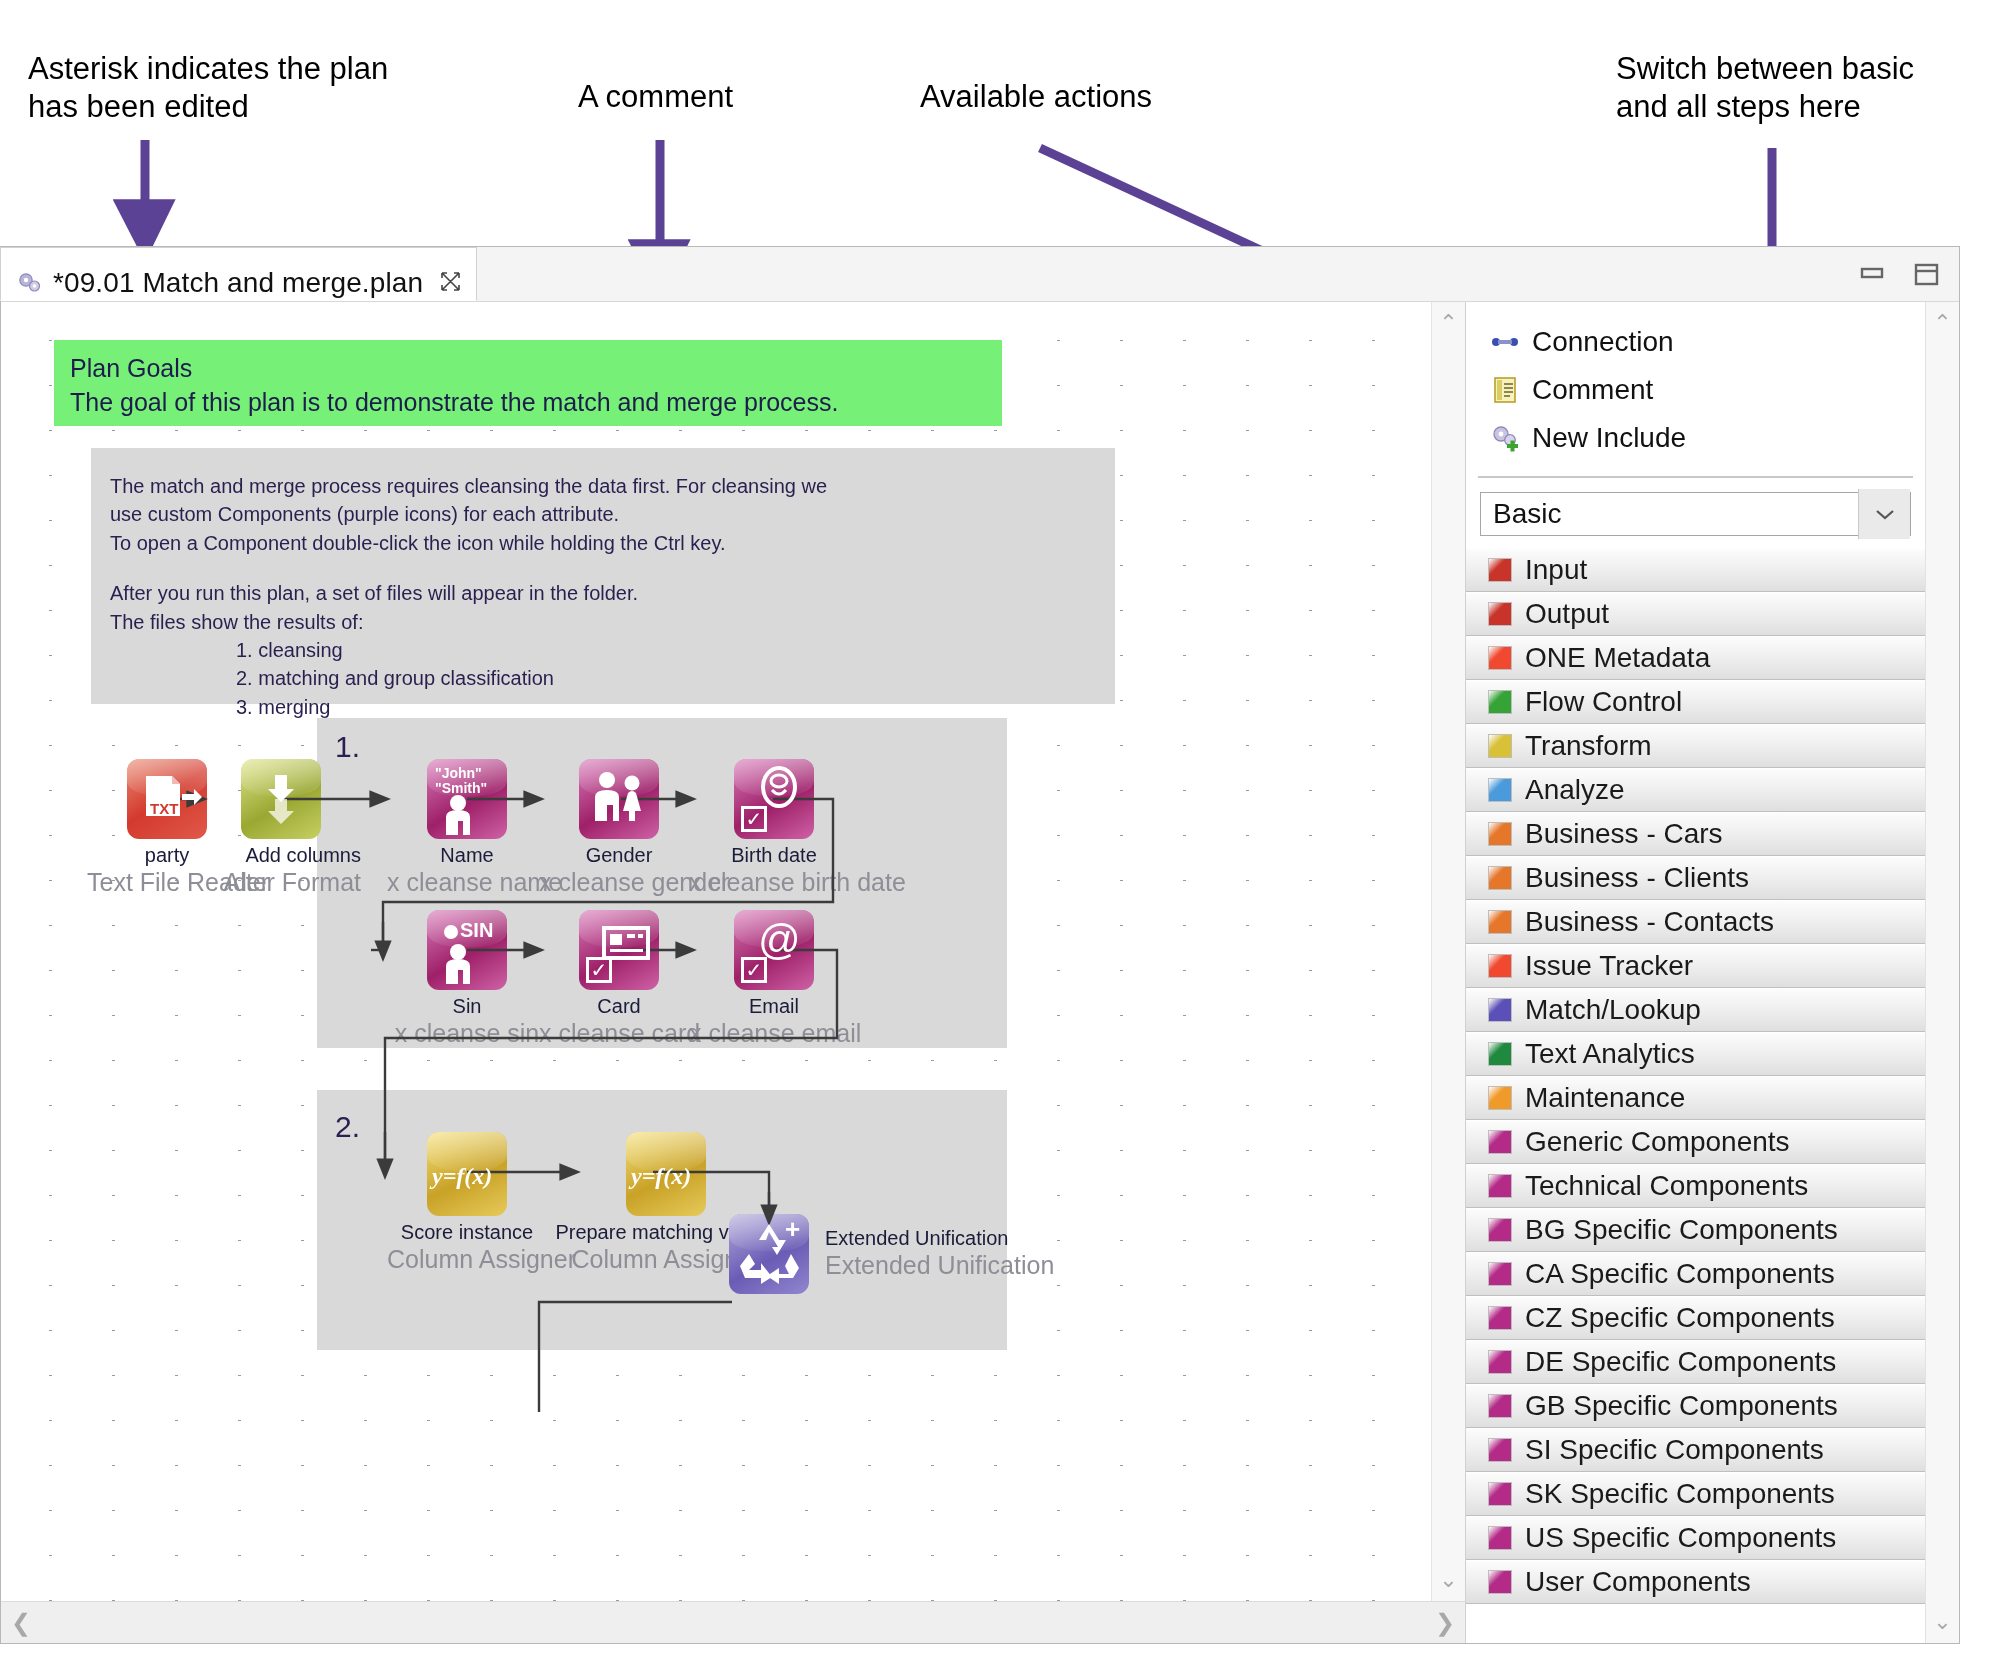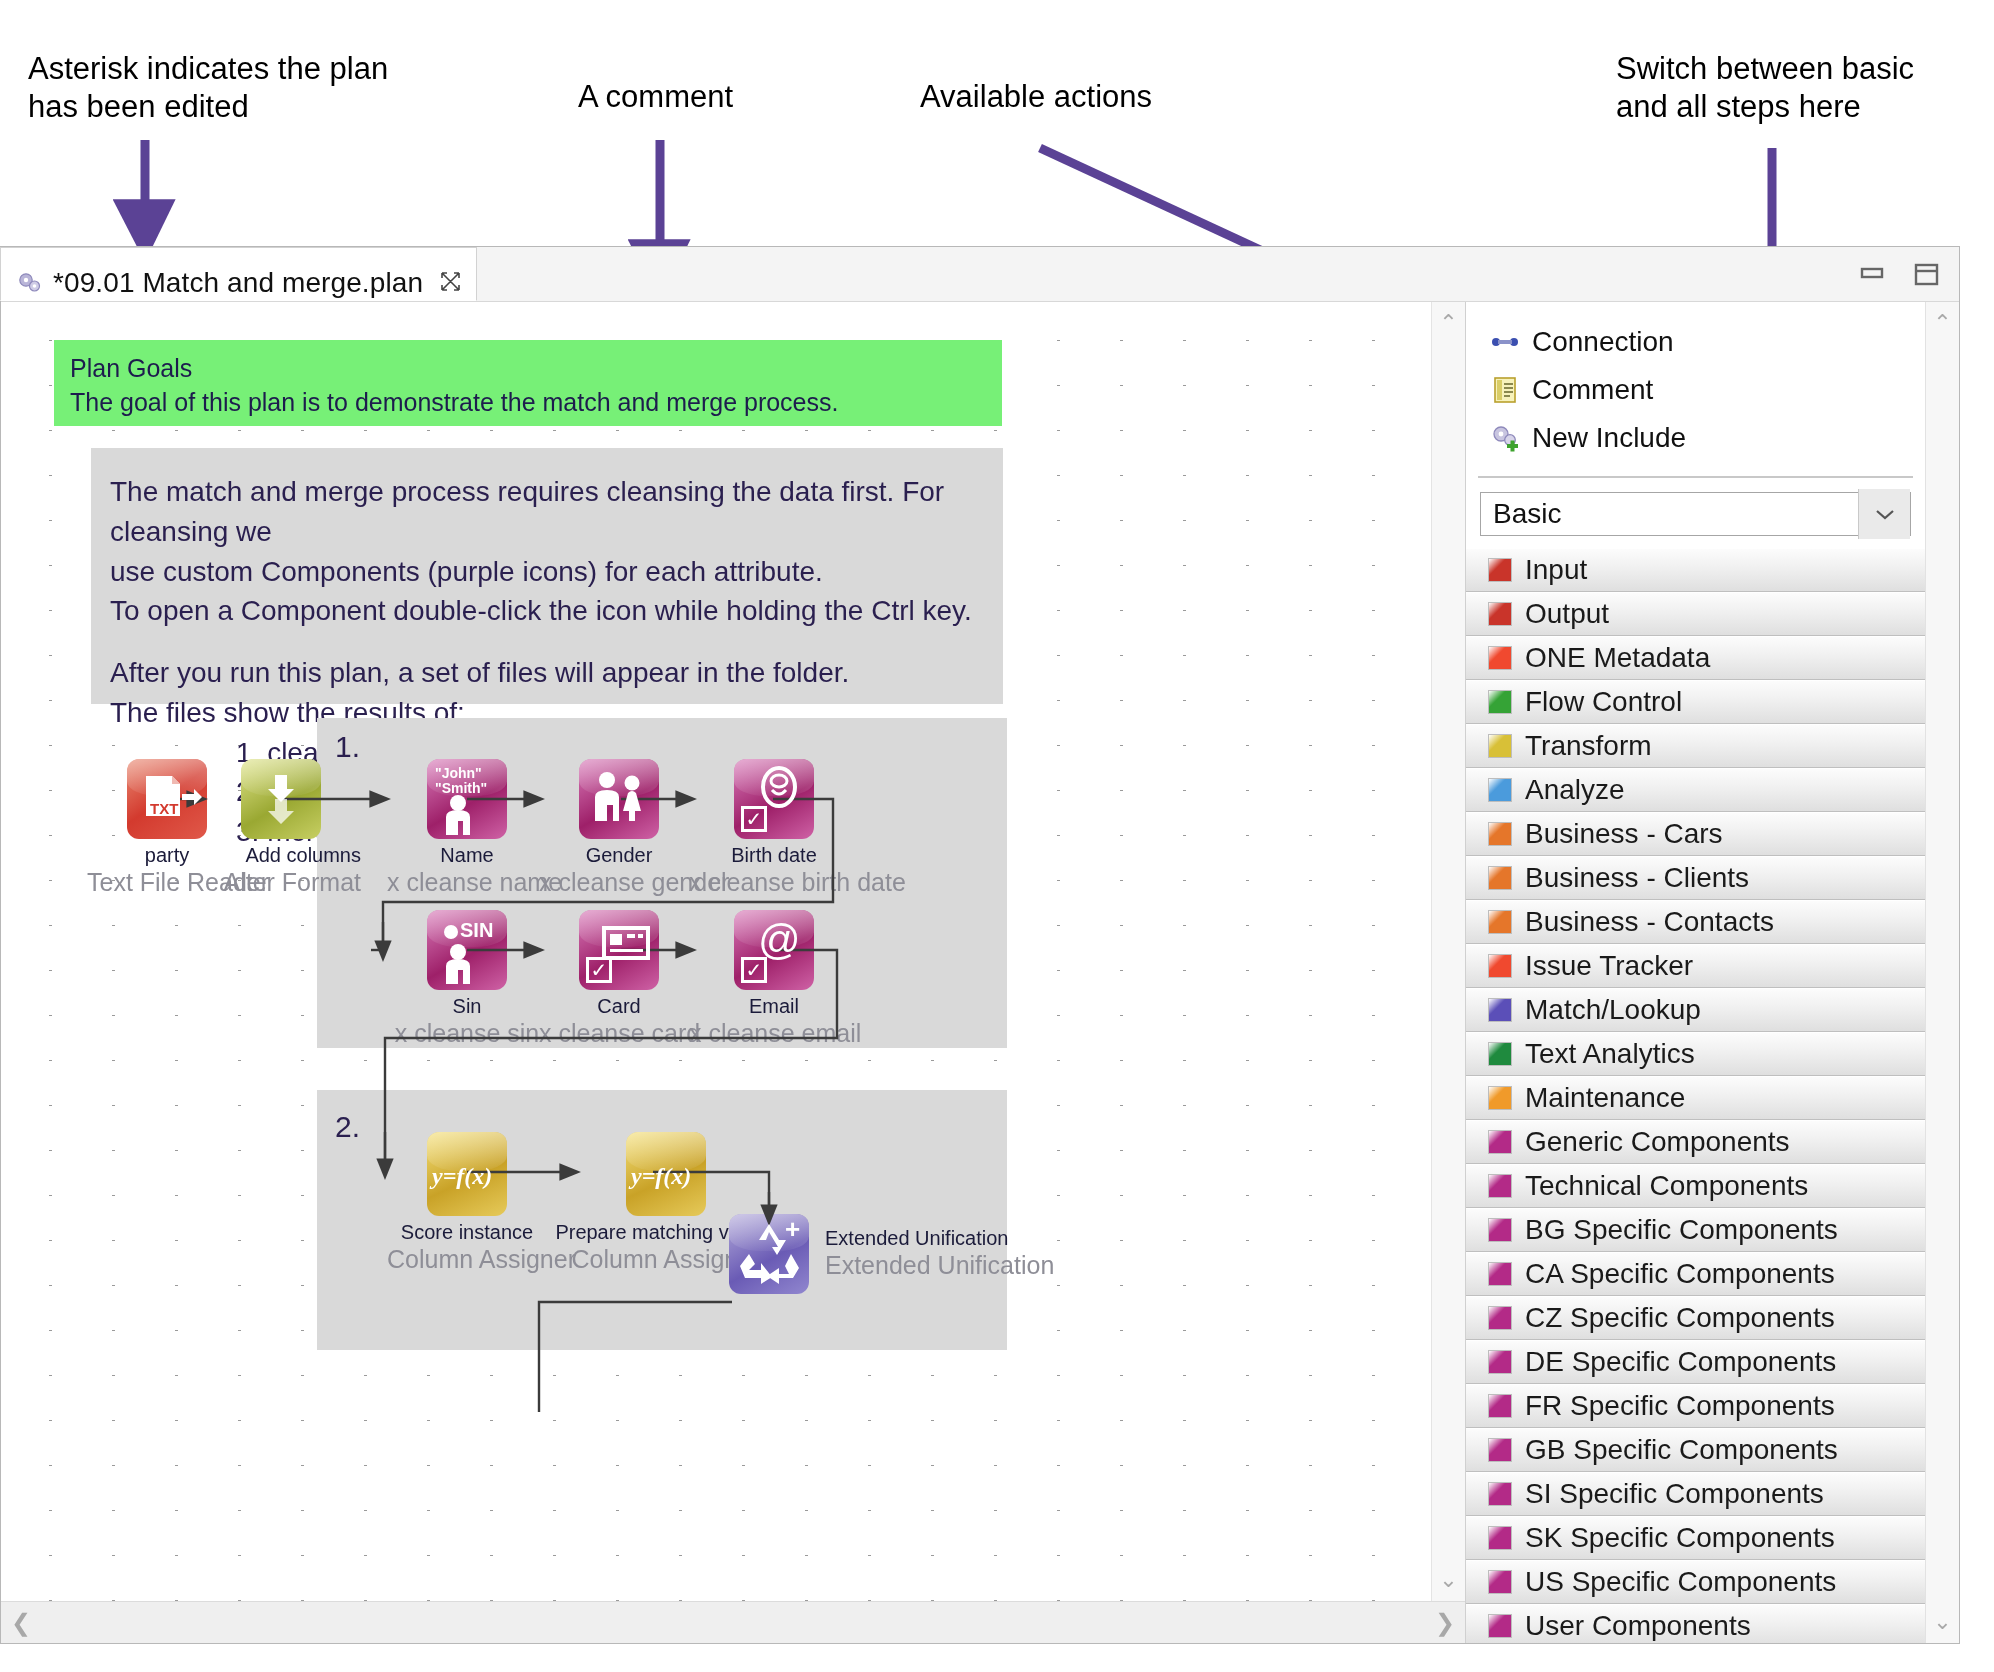--- a/index.html
+++ b/index.html
@@ -93,24 +93,24 @@
 
   
   .goals-box {
     position:absolute; left:53px; top:38px; width:948px; height:86px;
     background:#77f077;
     padding:12px 0 0 16px;
     color:#1d1c4d; font-size:25px; line-height:1.35;
   }
   
   .comment-box {
-    position:absolute; left:90px; top:146px; width:912px; height:256px;
+    position:absolute; left:90px; top:146px; width:1024px; height:256px;
     background:#d9d9d9;
     padding:24px 0 0 19px;
-    color:#2a1f4f; font-size:28px; line-height:1.42;
+    color:#2a1f4f; font-size:20px; line-height:1.42;
   }
   .indent { padding-left:126px; }
 
   
   .group-panel { position:absolute; background:#d9d9d9; }
   .group-num { position:absolute; color:#2a1f4f; font-size:30px; }
 
   
   .node { position:absolute; text-align:center; }
   .node-icon { width:80px; height:80px; border-radius:12px; position:relative; margin:0 auto; overflow:hidden; }
@@ -595,24 +595,20 @@
             <div class="drawer">
               <span class="sw" style="background: linear-gradient(135deg, rgb(255, 255, 255) 0%, rgb(179, 42, 135) 38%, rgb(179, 42, 135) 100%);"></span>
               <span>CZ Specific Components</span>
             </div>
             <div class="drawer">
               <span class="sw" style="background: linear-gradient(135deg, rgb(255, 255, 255) 0%, rgb(179, 42, 135) 38%, rgb(179, 42, 135) 100%);"></span>
               <span>DE Specific Components</span>
             </div>
             <div class="drawer">
               <span class="sw" style="background: linear-gradient(135deg, rgb(255, 255, 255) 0%, rgb(179, 42, 135) 38%, rgb(179, 42, 135) 100%);"></span>
-              <span>FR Specific Components</span>
-            </div>
-            <div class="drawer">
-              <span class="sw" style="background: linear-gradient(135deg, rgb(255, 255, 255) 0%, rgb(179, 42, 135) 38%, rgb(179, 42, 135) 100%);"></span>
               <span>GB Specific Components</span>
             </div>
             <div class="drawer">
               <span class="sw" style="background: linear-gradient(135deg, rgb(255, 255, 255) 0%, rgb(179, 42, 135) 38%, rgb(179, 42, 135) 100%);"></span>
               <span>SI Specific Components</span>
             </div>
             <div class="drawer">
               <span class="sw" style="background: linear-gradient(135deg, rgb(255, 255, 255) 0%, rgb(179, 42, 135) 38%, rgb(179, 42, 135) 100%);"></span>
               <span>SK Specific Components</span>
             </div>

